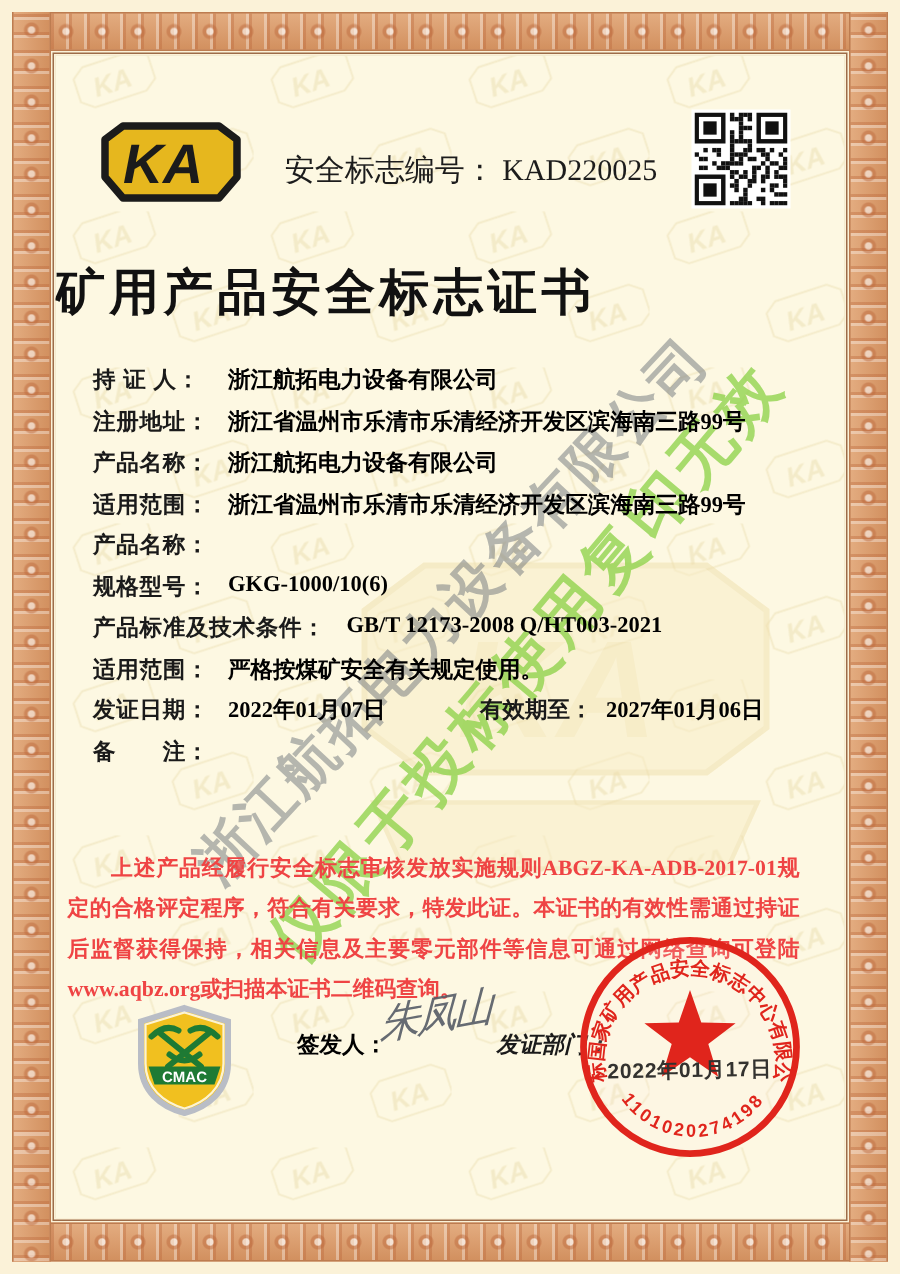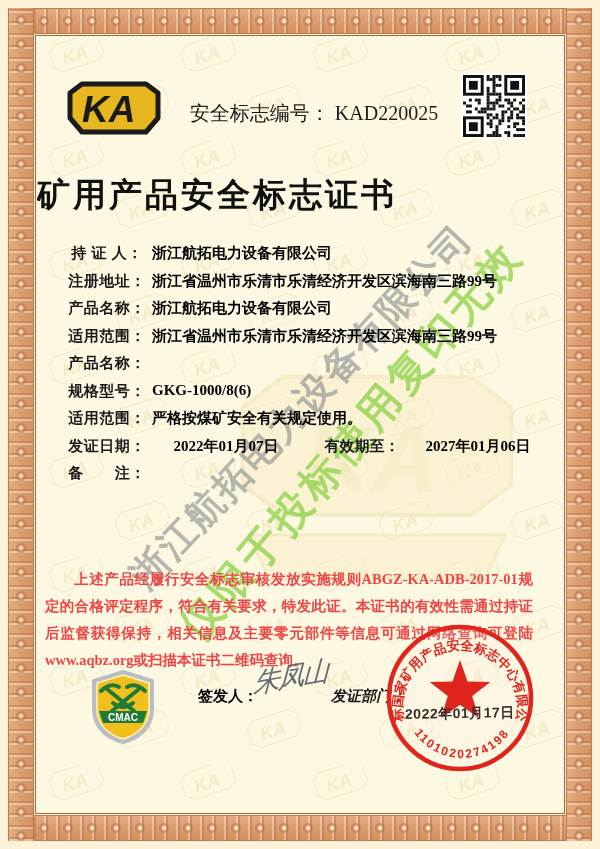--- a/index.html
+++ b/index.html
@@ -29,21 +29,21 @@
       font-size:38px;letter-spacing:2px;color:rgba(122,128,132,.55);}
   .wm.green{transform:translate(130px,580px) rotate(-50deg);transform-origin:0 0;
       font-size:42px;letter-spacing:4px;color:rgba(142,210,74,.78);}
   .ka-badge{position:absolute;left:30px;top:44px;}
   .mark-no{position:absolute;left:0;top:63px;width:100%;text-align:center;transform:translateX(14px);
       font-family:"Liberation Serif","DejaVu Serif",serif;font-size:20px;color:#1c1c1c;}
   .qr{position:absolute;left:424px;top:36px;background:#ffffff;padding:2px;}
   .title{position:absolute;left:0;top:136px;width:100%;text-align:left;
       font-family:"Liberation Serif","DejaVu Serif",serif;font-weight:bold;
       font-size:33px;letter-spacing:3px;color:#111111;}
-  .fields{position:absolute;left:25px;top:207px;width:482px;text-align:center;}
+  .fields{position:absolute;left:25px;top:207px;width:482px;}
   .row{display:flex;align-items:flex-start;margin-bottom:8.5px;min-height:19px;}
   .flabel{flex:0 0 90px;font-weight:bold;font-size:15px;color:#1a1a1a;letter-spacing:.5px;}
   .row.wide .flabel{flex:0 0 auto;margin-right:14px;}
   .fvalue{font-family:"Liberation Serif","DejaVu Serif",serif;font-weight:bold;font-size:15px;color:#000;}
   .row.dates .fvalue{flex:0 0 148px;}
   .row.dates .flabel2{flex:0 0 84px;font-weight:bold;font-size:15px;color:#1a1a1a;margin-left:20px;}
   .statement{position:absolute;left:8px;top:529px;width:488px;text-indent:2em;text-align:justify;
       font-family:"Liberation Serif","DejaVu Serif",serif;font-weight:bold;
       font-size:14.5px;line-height:27px;color:#ef4444;}
   .cmac{position:absolute;left:50px;top:632px;}
@@ -250,21 +250,25 @@
       </div>
       <div class="row">
         <span class="flabel">适用范围：</span>
         <span class="fvalue">浙江省温州市乐清市乐清经济开发区滨海南三路99号</span>
       </div>
       <div class="row">
         <span class="flabel">产品名称：</span>
       </div>
       <div class="row">
         <span class="flabel">规格型号：</span>
-        <span class="fvalue">GKG-1000/8(6)</span>
+        <span class="fvalue">GKG-1000/10(6)</span>
+      </div>
+      <div class="row wide">
+        <span class="flabel">产品标准及技术条件：</span>
+        <span class="fvalue">GB/T 12173-2008 Q/HT003-2021</span>
       </div>
       <div class="row">
         <span class="flabel">适用范围：</span>
         <span class="fvalue">严格按煤矿安全有关规定使用。</span>
       </div>
       <div class="row dates">
         <span class="flabel">发证日期：</span>
         <span class="fvalue">2022年01月07日</span>
         <span class="flabel2">有效期至：</span>
         <span class="fvalue">2027年01月06日</span>

